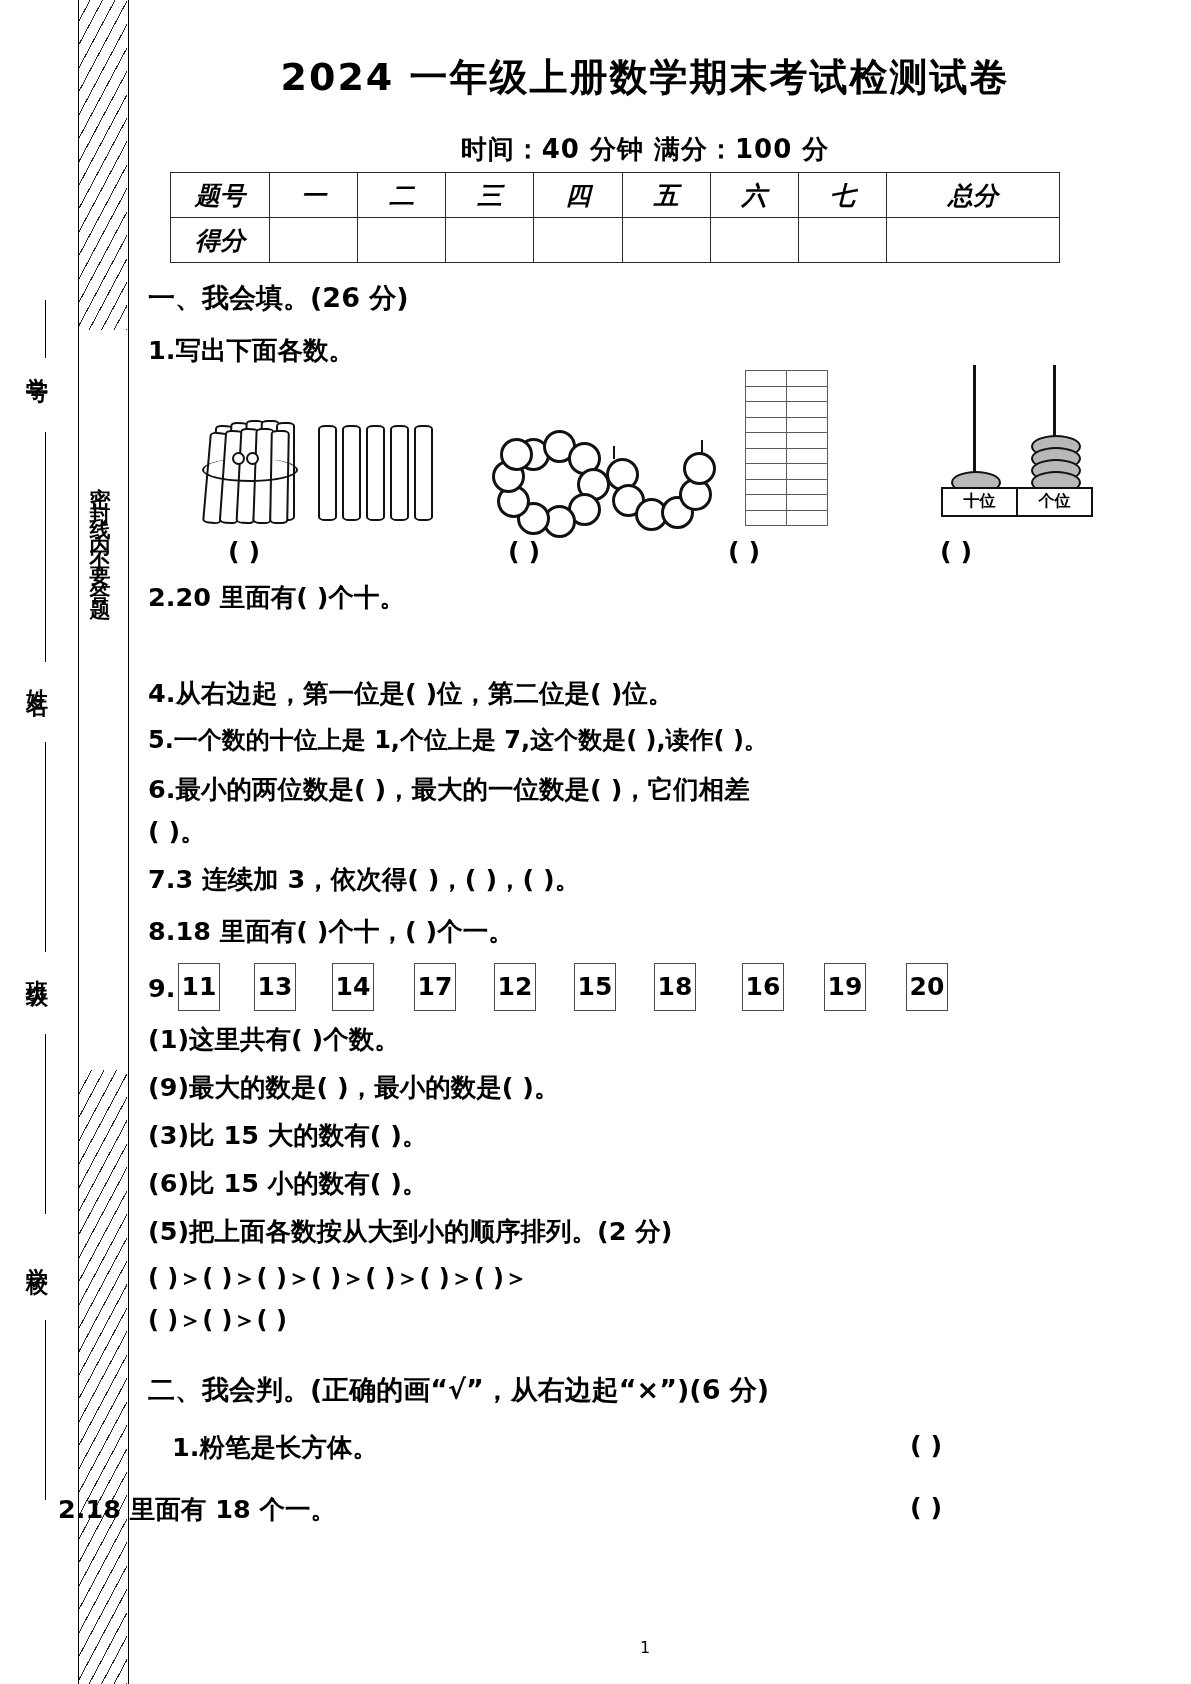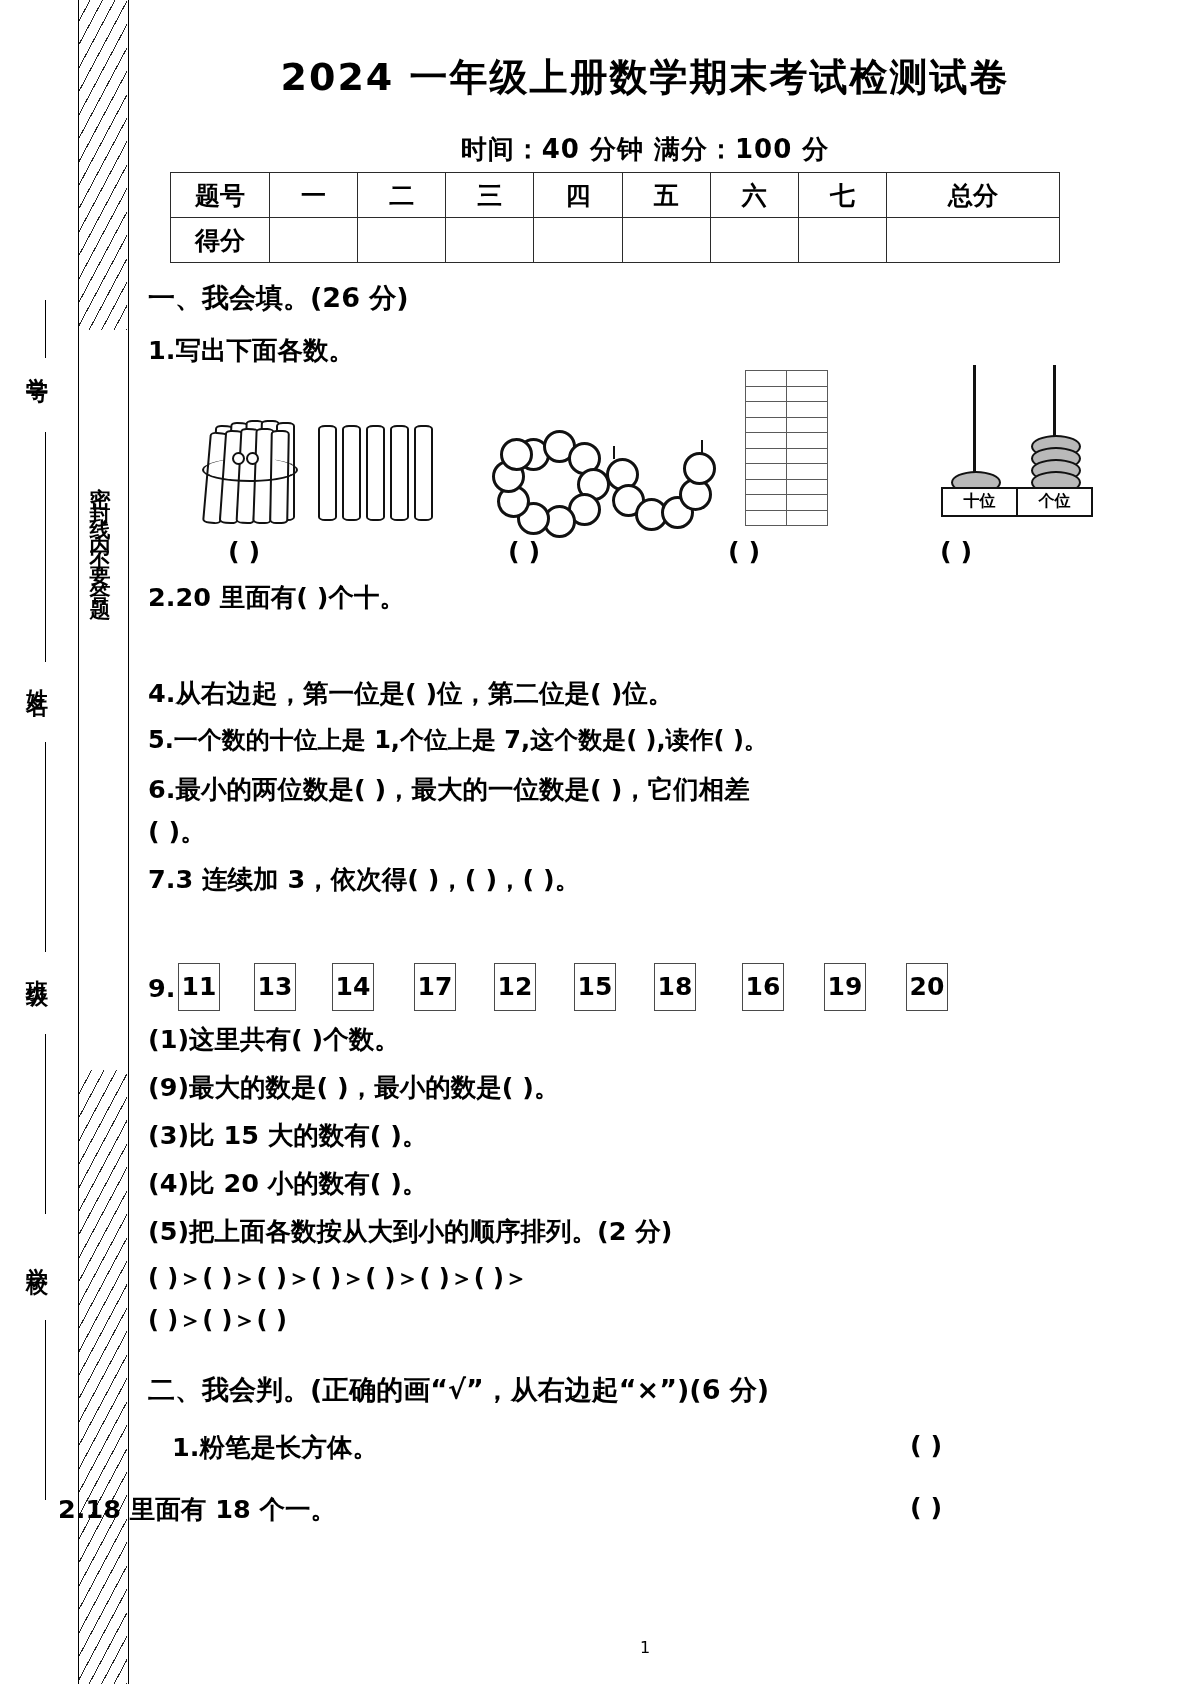--- a/index.html
+++ b/index.html
@@ -76,20 +76,21 @@
     position:absolute;left:30px;top:172px;
     border-collapse:collapse;
     width:890px;
   }
   #score-table td{
     border:1.4px solid #2b2b2b;
     height:44px;
     text-align:center;
     font-size:25px;font-weight:700;
     padding:0;
+    font-style:italic;
   }
   #score-table td.lead{width:98px;}
 
   
   .q{
     position:absolute;left:8px;
     font-size:25.5px;font-weight:700;
     white-space:nowrap;
     letter-spacing:0px;
   }
@@ -352,39 +353,40 @@
   <div class="q" style="top:536px;left:368px;">(        )</div>
   <div class="q" style="top:536px;left:588px;">(        )</div>
   <div class="q" style="top:536px;left:800px;">(        )</div>
 
   <div class="q" style="top:580px;">2.20 里面有(        )个十。</div>
   <div class="q" style="top:676px;">4.从右边起，第一位是(        )位，第二位是(        )位。</div>
   <div class="q" style="top:724px;font-size:24px;">5.一个数的十位上是 1,个位上是 7,这个数是(        ),读作(        )。</div>
   <div class="q" style="top:772px;">6.最小的两位数是(        )，最大的一位数是(        )，它们相差</div>
   <div class="q" style="top:814px;">(        )。</div>
   <div class="q" style="top:862px;">7.3 连续加 3，依次得(        )，(        )，(        )。</div>
+  <div class="q" style="top:914px;">8.18 里面有(        )个十，(        )个一。</div>
 
   <div id="numbox-row">
     <span class="lbl">9.</span>
     <div class="nbox" style="left:30px;">11</div>
     <div class="nbox" style="left:106px;">13</div>
     <div class="nbox" style="left:184px;">14</div>
     <div class="nbox" style="left:266px;">17</div>
     <div class="nbox" style="left:346px;">12</div>
     <div class="nbox" style="left:426px;">15</div>
     <div class="nbox" style="left:506px;">18</div>
     <div class="nbox" style="left:594px;">16</div>
     <div class="nbox" style="left:676px;">19</div>
     <div class="nbox" style="left:758px;">20</div>
   </div>
 
   <div class="q" style="top:1022px;">(1)这里共有(        )个数。</div>
   <div class="q" style="top:1070px;">(9)最大的数是(        )，最小的数是(        )。</div>
   <div class="q" style="top:1118px;">(3)比 15 大的数有(                          )。</div>
-  <div class="q" style="top:1166px;">(4)比 20 小的数有(                          )。</div>
+  <div class="q" style="top:1166px;">(6)比 15 小的数有(                          )。</div>
   <div class="q" style="top:1214px;">(5)把上面各数按从大到小的顺序排列。(2 分)</div>
   <div class="q" style="top:1262px;font-size:24px;">(        )＞(        )＞(        )＞(        )＞(        )＞(        )＞(        )＞</div>
   <div class="q" style="top:1304px;font-size:24px;">(        )＞(        )＞(        )</div>
 
   <div class="sec" style="top:1372px;">
     <span>二、我会判。</span><span class="pts">(正确的画“√”，从右边起“×”)</span><span class="pts">(6 分)</span>
   </div>
 
   <div class="q ind" style="top:1430px;">1.粉笔是长方体。</div>
   <div class="q" style="top:1430px;left:770px;">(        )</div>

